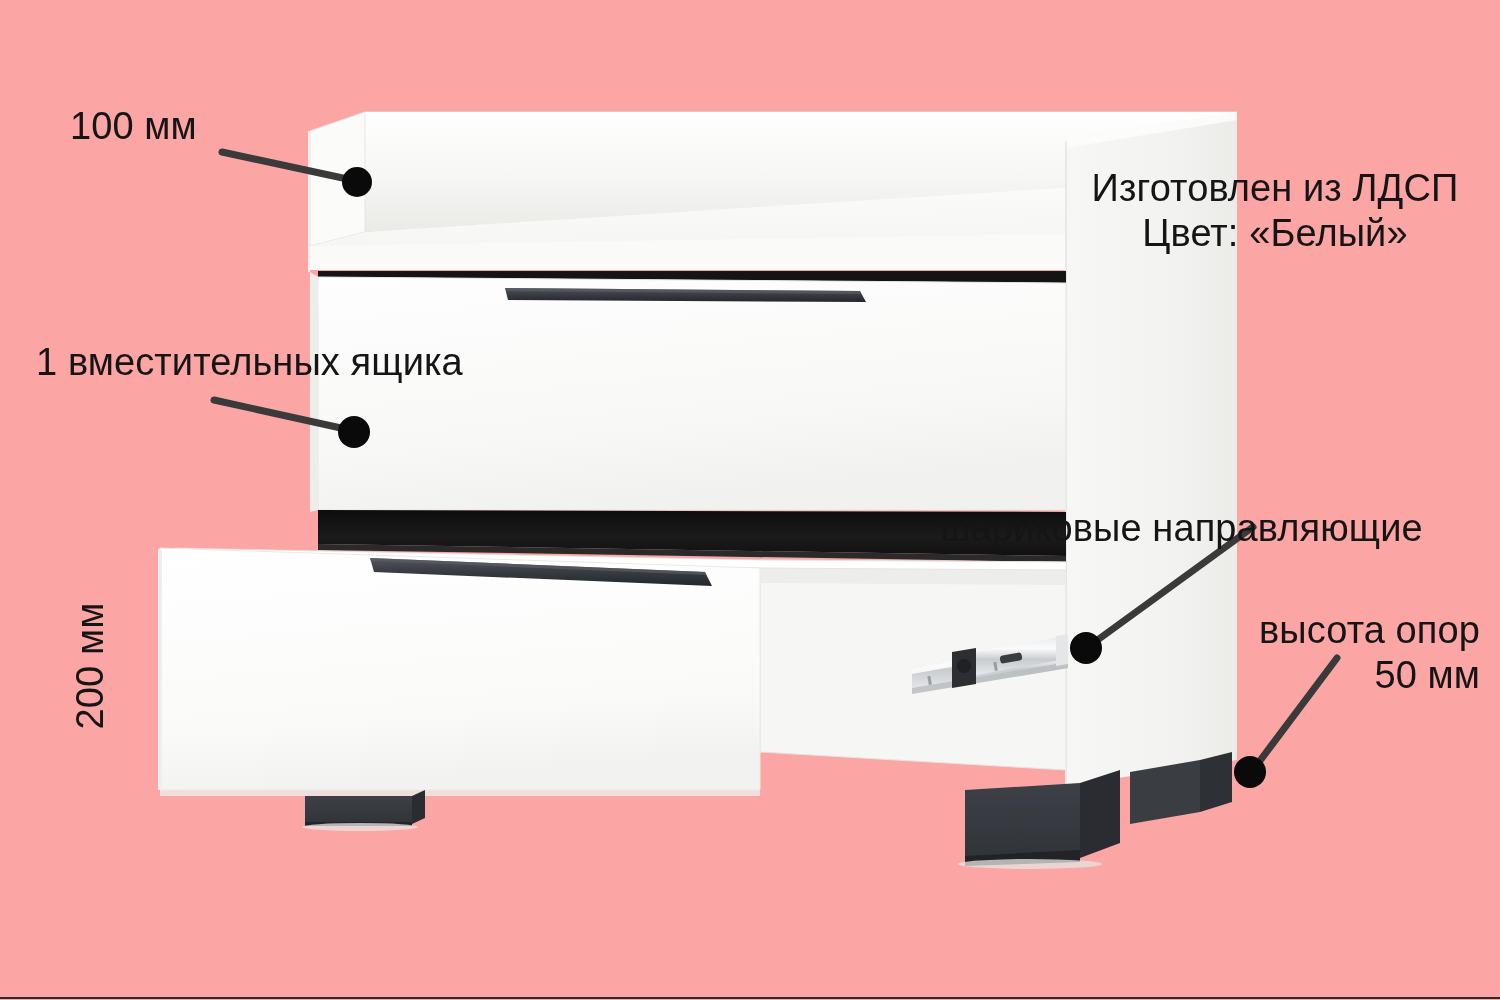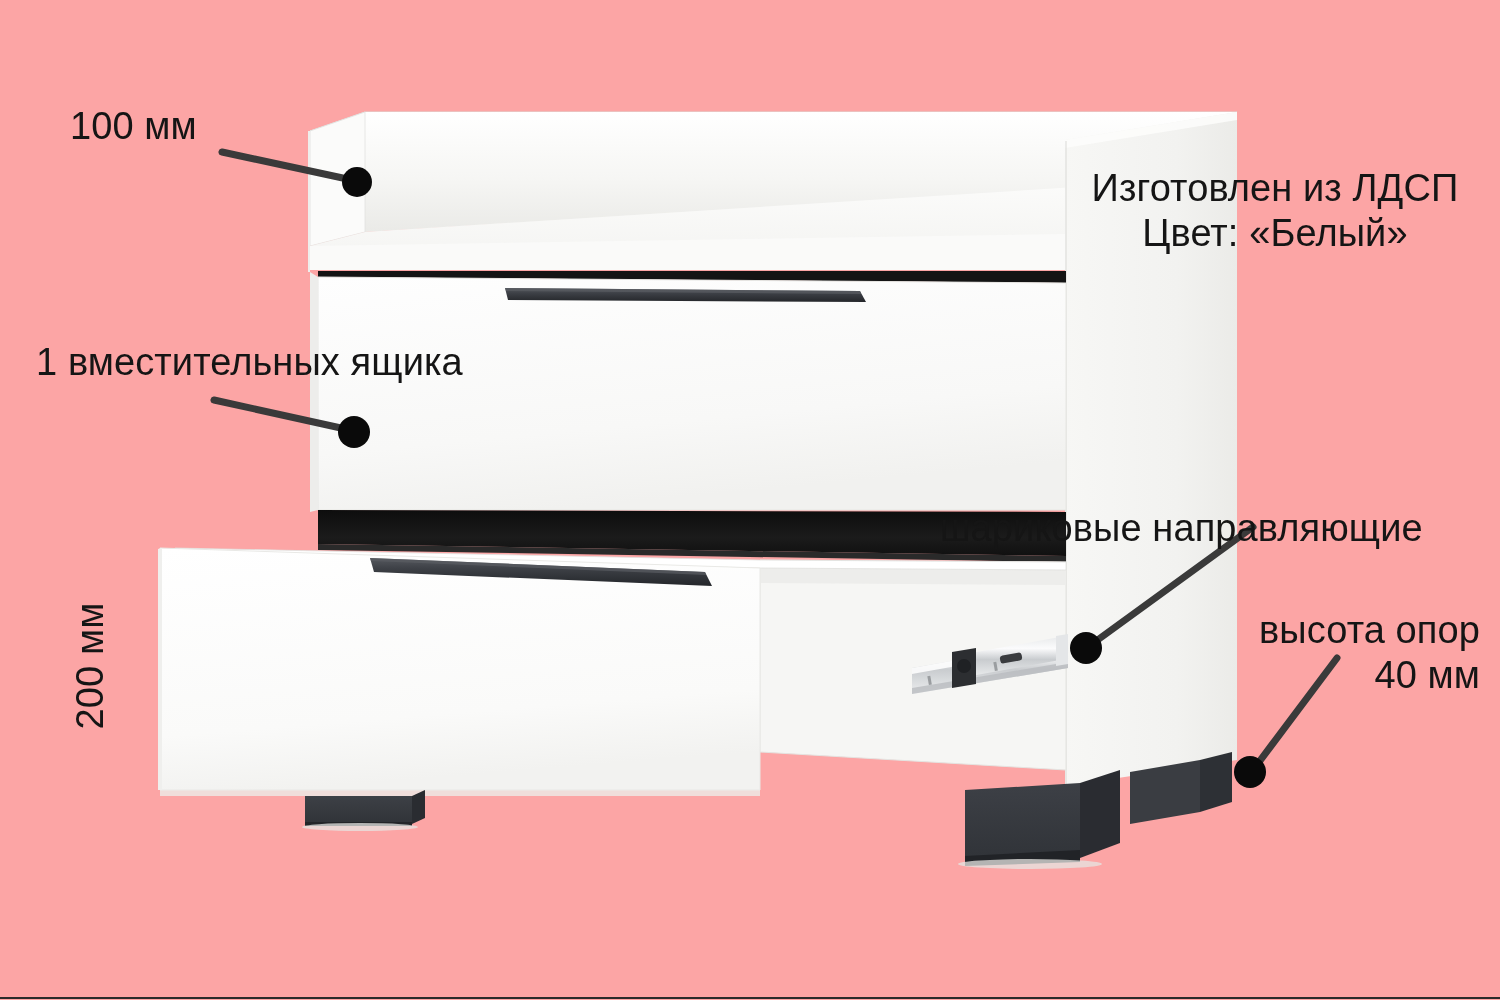--- a/index.html
+++ b/index.html
@@ -248,18 +248,18 @@
   <div class="callout-text" id="label-top-thickness">100 мм</div>
 
   <div class="callout-text" id="label-material">Изготовлен из ЛДСП
 Цвет: «Белый»</div>
 
   <div class="callout-text" id="label-drawers">1 вместительных ящика</div>
 
   <div class="callout-text" id="label-slides">шариковые направляющие</div>
 
   <div class="callout-text" id="label-leg-height">высота опор
-40 мм</div>
+50 мм</div>
 
   <div class="callout-text" id="label-drawer-height">200 мм</div>
 
   <div class="bottom-rule"></div>
 </div>
 
 </body></html>

